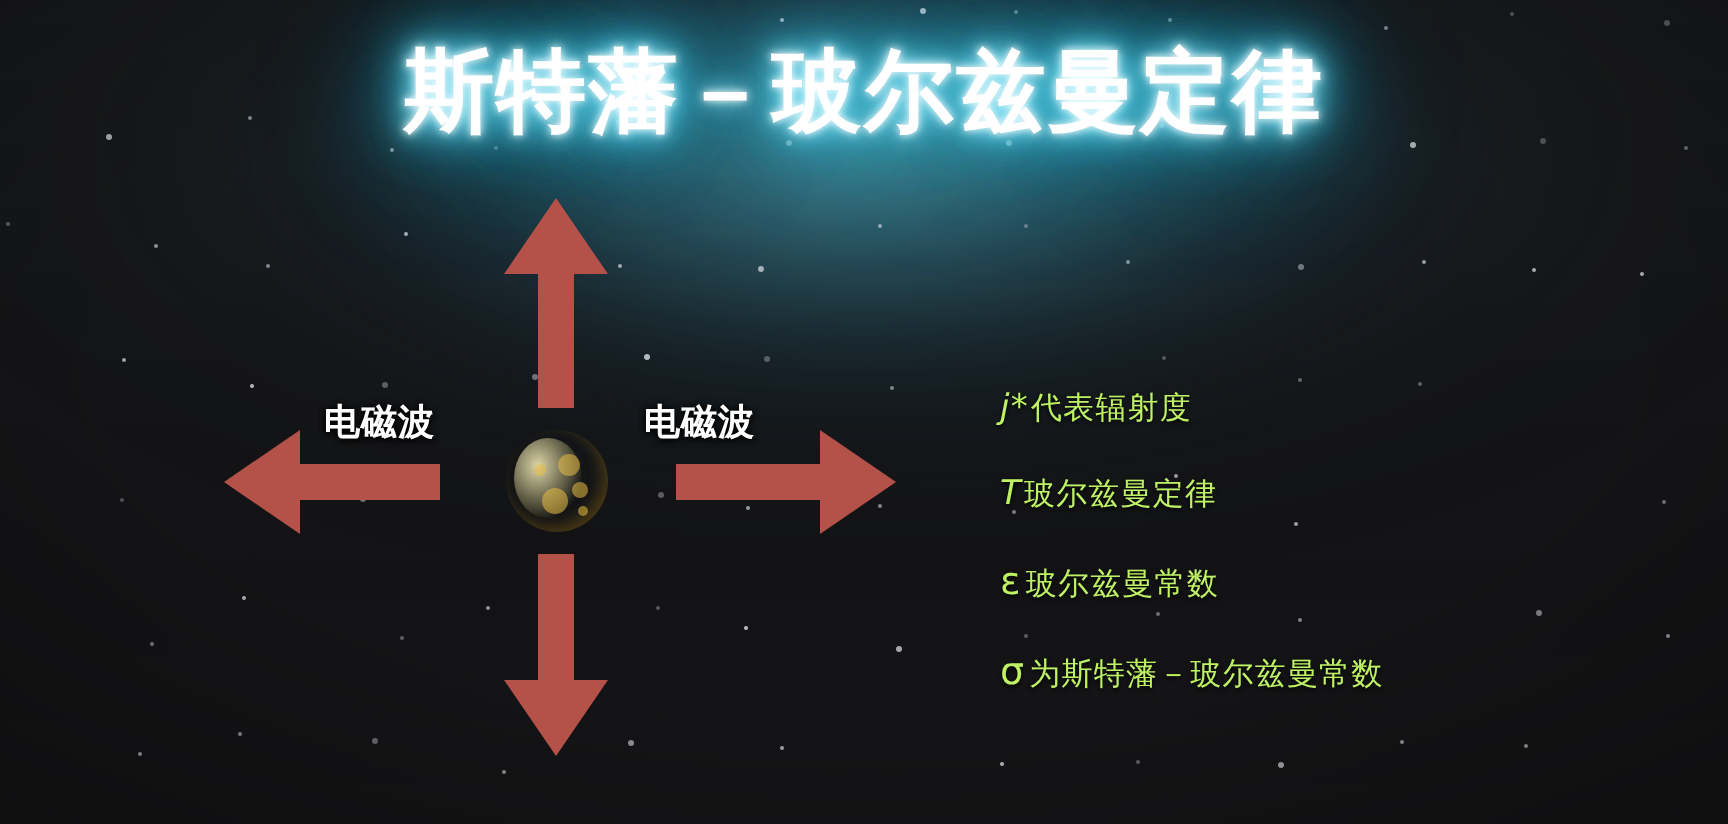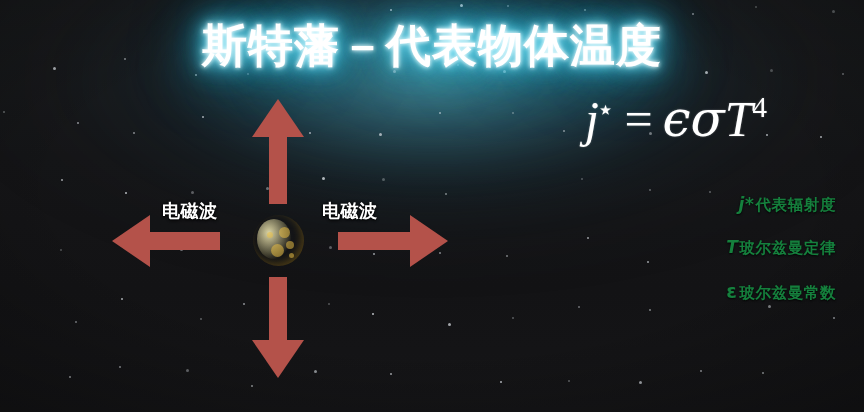--- a/index.html
+++ b/index.html
@@ -127,24 +127,24 @@
   .formula .gk { font-family: "DejaVu Serif", "Liberation Serif", serif; font-style: italic; }
 
   
   .notes {
     position: absolute;
     left: 500px;
     top: 196px;
     width: 336px;
   }
   .note {
-    text-align: right;
-    color: #15803d;
+    text-align: left;
+    color: #bef264;
     font-size: 15.5px;
-    font-weight: 700;
+    font-weight: 400;
     letter-spacing: 0.6px;
     line-height: 1;
     margin-bottom: 26px;
     white-space: nowrap;
     text-shadow: 0 1px 2px rgba(0,0,0,0.9);
   }
   .note .sym {
     font-family: "DejaVu Sans", "Liberation Sans", sans-serif;
     font-style: italic;
     font-size: 17px;
@@ -277,35 +277,35 @@
       <div class="star" style="width: 3px; height: 3px; left: 314.3px; top: 369.9px; opacity: 0.63; background: rgb(216, 221, 226);"></div>
       <div class="star" style="width: 2px; height: 2px; left: 389.5px; top: 373.4px; opacity: 0.72; background: rgb(216, 221, 226);"></div>
       <div class="star" style="width: 2px; height: 2px; left: 499.7px; top: 381.4px; opacity: 0.84; background: rgb(216, 221, 226);"></div>
       <div class="star" style="width: 2px; height: 2px; left: 567.6px; top: 379.5px; opacity: 0.4; background: rgb(216, 221, 226);"></div>
       <div class="star" style="width: 3px; height: 3px; left: 639px; top: 381.2px; opacity: 0.72; background: rgb(216, 221, 226);"></div>
       <div class="star" style="width: 2px; height: 2px; left: 700.2px; top: 370.4px; opacity: 0.64; background: rgb(216, 221, 226);"></div>
       <div class="star" style="width: 2px; height: 2px; left: 761.9px; top: 372.3px; opacity: 0.66; background: rgb(216, 221, 226);"></div>
     </div>
   <div class="bg-vig"></div>
 
-  <div class="title">斯特藩－代表物体温度</div>
-
-  <div class="formula">
-    <span>j</span><span class="star-sup">⋆</span><span class="op">=</span><span class="gk">ϵ</span><span class="gk">σ</span><span>T</span><span class="exp">4</span>
-  </div>
+  <div class="title">斯特藩－玻尔兹曼定律</div>
+
 
   <div class="notes">
     <div class="note">
       <span class="sym">j*</span><span>代表辐射度</span>
     </div>
     <div class="note">
       <span class="sym">T</span><span>玻尔兹曼定律</span>
     </div>
     <div class="note">
       <span class="sym-up">ε</span><span>玻尔兹曼常数</span>
+    </div>
+    <div class="note">
+      <span class="sym-up">σ</span><span>为斯特藩－玻尔兹曼常数</span>
     </div>
   </div>
 
   <div class="arrow">
     <div class="shaft" style="left:269px; top:132px; width:18px; height:72px;"></div>
     <div class="head" style="left:252px; top:99px; border-left:26px solid transparent; border-right:26px solid transparent; border-bottom:38px solid #b4524a;"></div>
   </div>
 
   <div class="arrow">
     <div class="shaft" style="left:269px; top:277px; width:18px; height:63px;"></div>

